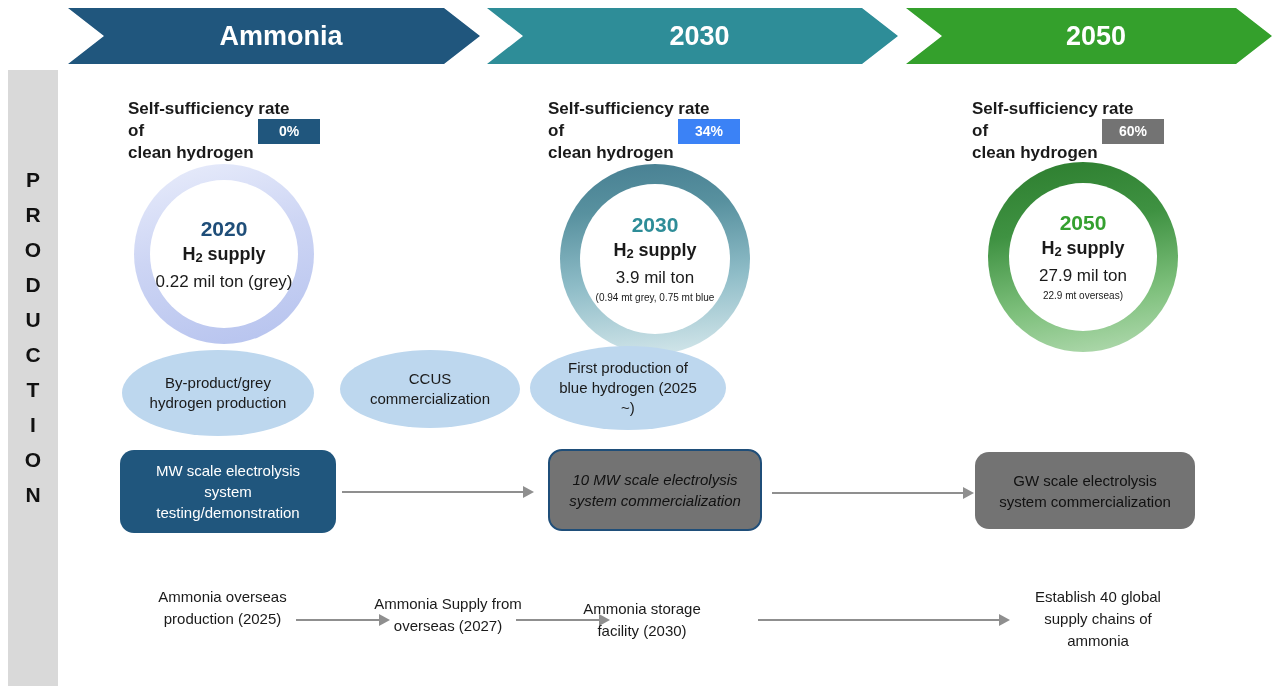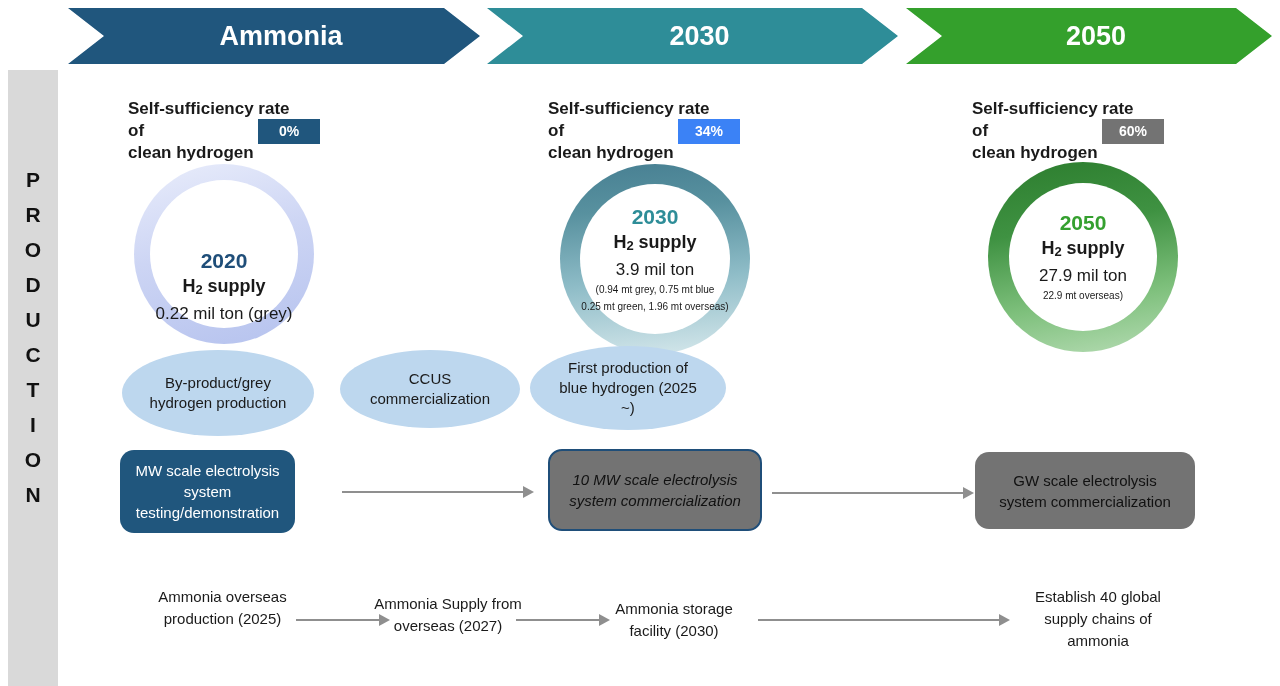--- a/index.html
+++ b/index.html
@@ -47,21 +47,21 @@
   .donut-3 { left:988px; top:162px; width:190px; height:190px;
     background:linear-gradient(170deg,#2c7d2e 0%,#3f9242 35%,#7ec07c 70%,#b6dcb4 100%); }
   .donut .hole { position:absolute; background:#ffffff; border-radius:50%; }
   .donut-1 .hole { inset:16px; }
   .donut-2 .hole { inset:20px; }
   .donut-3 .hole { inset:21px; }
   .donut-text {
     position:absolute; left:50%; top:50%; transform:translate(-50%,-50%);
     text-align:center; z-index:2;
   }
-  .donut-1 .donut-text { width:210px;margin-top:32px; }
+  .donut-1 .donut-text { width:210px; }
   .donut-2 .donut-text { width:270px; }
   .donut-3 .donut-text { width:235px; }
   .d-year { font-size:21px; font-weight:bold; line-height:26px; }
   .donut-1 .d-year { color:#1F4E79; }
   .donut-2 .d-year { color:#2E8D98; }
   .donut-3 .d-year { color:#35A02F; }
   .d-supply { font-size:18px; font-weight:bold; line-height:24px; color:#1a1a1a; }
   .d-supply sub { font-size:13px; vertical-align:-2px; }
   .d-amount { font-size:17px; line-height:23px; color:#1a1a1a; }
   .d-breakdown { font-size:10px; line-height:17px; color:#1a1a1a; }
@@ -76,41 +76,41 @@
   .bubble-2 { left:340px; top:350px; width:180px; height:78px; }
   .bubble-3 { left:530px; top:346px; width:196px; height:84px; }
   .bubble .bubble-label { width:150px; }
   .bubble-2 .bubble-label { width:122px; overflow-wrap:anywhere; }
 
   
   .ebox {
     position:absolute; border-radius:14px; display:flex; align-items:center; justify-content:center;
     text-align:center; font-size:15px; line-height:1.4; padding:6px 14px;
   }
-  .ebox-1 { left:120px; top:450px; width:175px; height:83px; background:#20567D; color:#ffffff; }
+  .ebox-1 { left:120px; top:450px; width:216px; height:83px; background:#20567D; color:#ffffff; }
   .ebox-2 { left:548px; top:449px; width:214px; height:82px; background:#737373; border:2.5px solid #1F4E79; color:#111;font-style:italic; }
   .ebox-3 { left:975px; top:452px; width:220px; height:77px; background:#737373; color:#111; }
 
   
   .arrow { position:absolute; height:2px; background:#8f8f8f; }
   .arrow::after {
     content:''; position:absolute; right:-10px; top:-5px;
     border-left:11px solid #8f8f8f; border-top:6px solid transparent; border-bottom:6px solid transparent;
   }
   .arrow-box-1 { left:342px; top:491px; width:182px; }
   .arrow-box-2 { left:772px; top:492px; width:192px; }
   .arrow-am-1 { left:296px; top:619px; width:84px; }
   .arrow-am-2 { left:516px; top:619px; width:84px; }
   .arrow-am-3 { left:758px; top:619px; width:242px; }
 
   
   .am-text { position:absolute; text-align:center; font-size:15px; line-height:1.45; color:#1a1a1a; }
   .am-1 { left:150px; top:586px; width:145px; }
   .am-2 { left:372px; top:593px; width:152px; }
-  .am-3 { left:598px; top:598px; width:152px; }
+  .am-3 { left:566px; top:598px; width:152px; }
   .am-4 { left:1020px; top:586px; width:156px; }
 </style>
 </head>
 <body>
 
 <div class="stage">
 
   <div class="side-axis">
     <span>P</span>
     <span>R</span>
@@ -162,21 +162,20 @@
     </div>
   </div>
   <div class="donut donut-2">
     <div class="hole"></div>
     <div class="donut-text">
       <div class="d-year">2030</div>
       <div class="d-supply"><span>H</span><sub>2</sub><span> supply</span></div>
       <div class="d-amount">3.9 mil ton</div>
       <div class="d-breakdown">
         <div>(0.94 mt grey, 0.75 mt blue</div>
-        <div>0.25 mt green, 1.96 mt overseas)</div>
       </div>
     </div>
   </div>
   <div class="donut donut-3">
     <div class="hole"></div>
     <div class="donut-text">
       <div class="d-year">2050</div>
       <div class="d-supply"><span>H</span><sub>2</sub><span> supply</span></div>
       <div class="d-amount">27.9 mil ton</div>
       <div class="d-breakdown">

